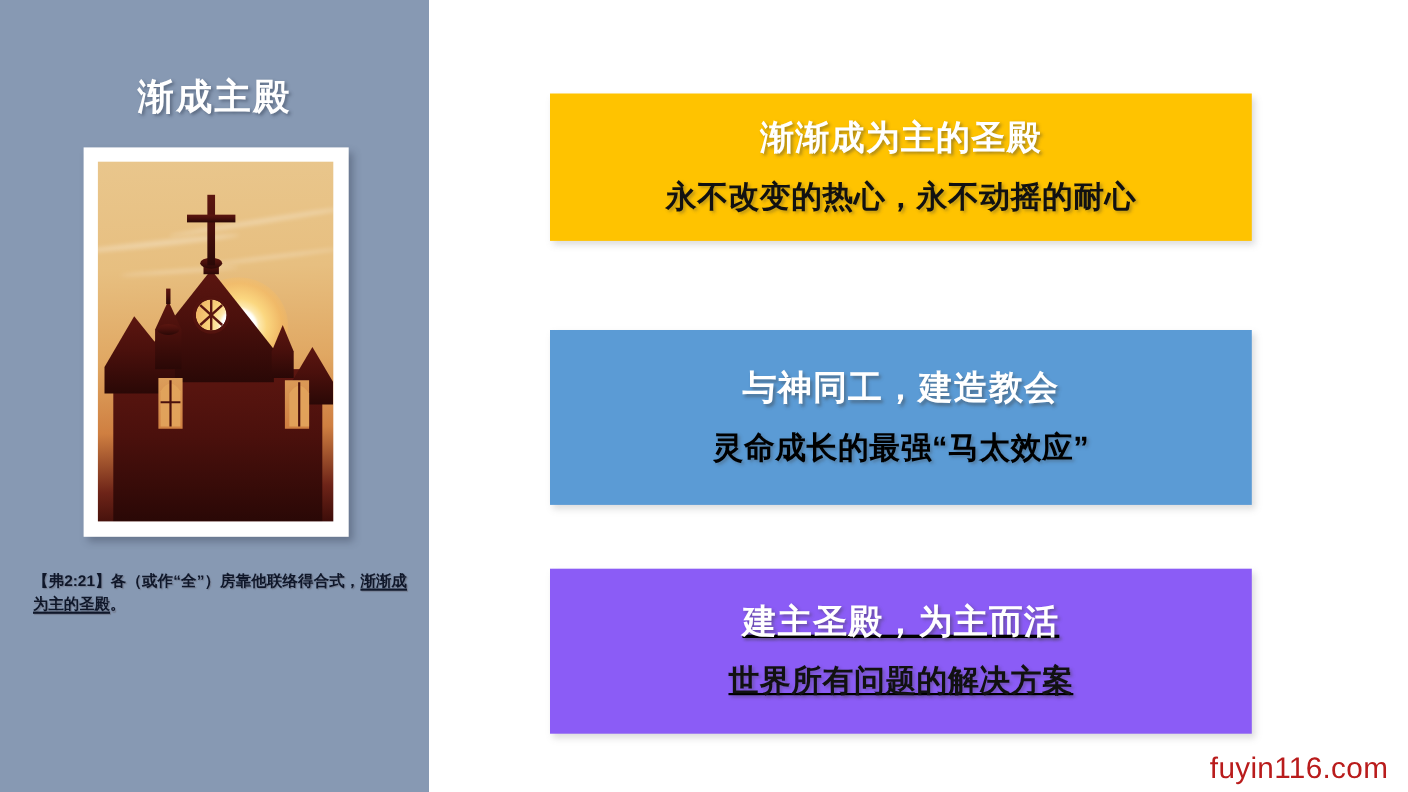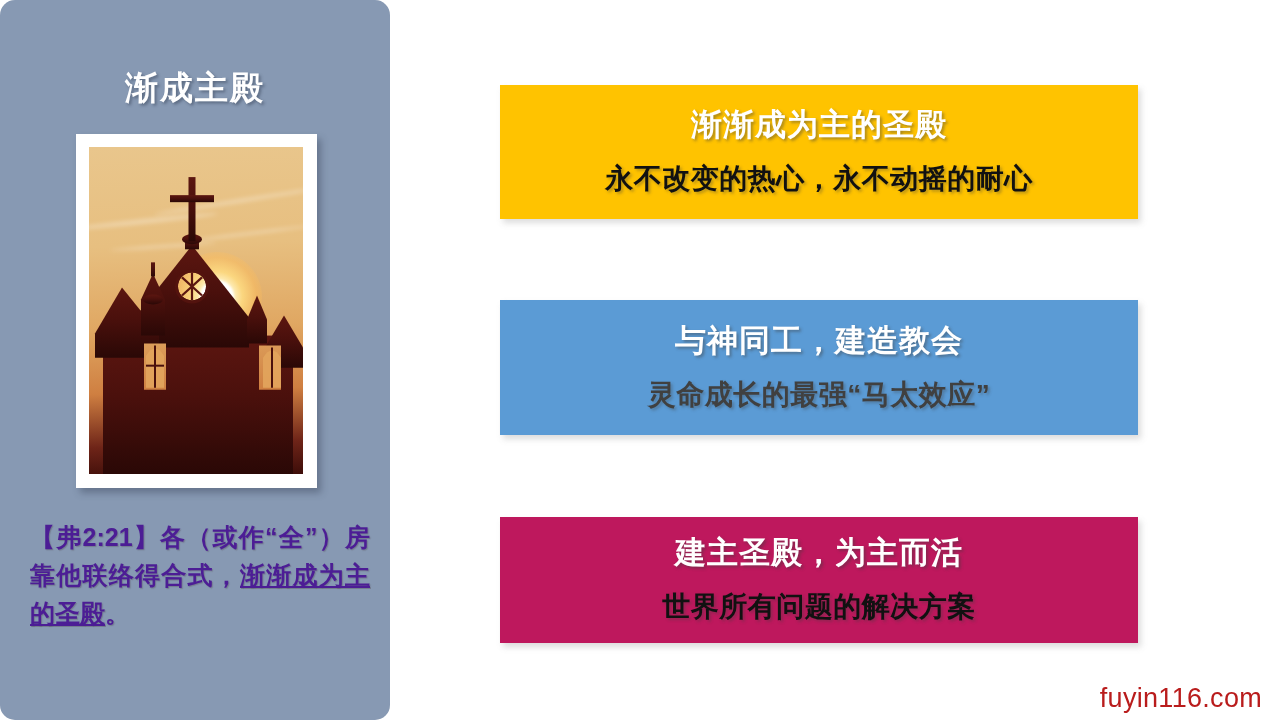--- a/index.html
+++ b/index.html
@@ -14,21 +14,20 @@
     position:absolute; inset:0;
     width:1280px; height:720px;
     background:#ffffff;
   }
 
   
   #sidebar {
     position:absolute; left:0; top:0;
     width:390px; height:720px;
     background:#8799b3;
-    border-radius:15px;
   }
   #sidebar-title {
     position:absolute; left:0; top:66px;
     width:390px;
     text-align:center;
     color:#ffffff;
     font-size:33px;
     font-weight:bold;
     letter-spacing:2px;
     text-shadow:2px 2px 3px rgba(40,50,70,.45);
@@ -81,22 +80,22 @@
   }
 
   
   #church { position:absolute; left:0; top:0; width:100%; height:100%; }
 
   
   #verses {
     position:absolute;
     left:14px; top:518px;
     width:356px;
-    color:#4c1d95;
-    font-size:25px;
+    color:#0f172a;
+    font-size:14px;
     font-weight:bold;
     line-height:1.52;
     text-align:justify;
     text-shadow:1px 1px 1px rgba(60,40,40,.25);
   }
   #verses p + p { margin-top:14px; }
   #verses .u { text-decoration:underline; text-decoration-thickness:2px; text-underline-offset:2px; }
   #verses .indent { padding-left:16px; }
 
   
@@ -118,23 +117,23 @@
   }
   .banner .line2 {
     font-size:28px; font-weight:bold;
     letter-spacing:0.5px;
     line-height:1.3;
     margin-top:16px;
     text-shadow:2px 2px 3px rgba(60,60,60,.35);
   }
   #banner-1 { top:85px;  height:134px; background:#ffc300; }
   #banner-1 .line2 { color:#111111; }
-  #banner-2 { top:300px; height:135px; background:#5b9bd5; }
-  #banner-2 .line2 { color:#404040; }
-  #banner-3 { top:517px; height:126px; background:#be185d; }
+  #banner-2 { top:300px; height:159px; background:#5b9bd5; }
+  #banner-2 .line2 { color:#000000; }
+  #banner-3 { top:517px; height:150px; background:#8b5cf6;text-decoration:underline; }
   #banner-3 .line2 { color:#111111;text-align:center; }
 
   
   #watermark {
     position:absolute;
     right:18px; bottom:6px;
     font-size:27px;
     color:#b91c1c;
     letter-spacing:.3px;
   }

